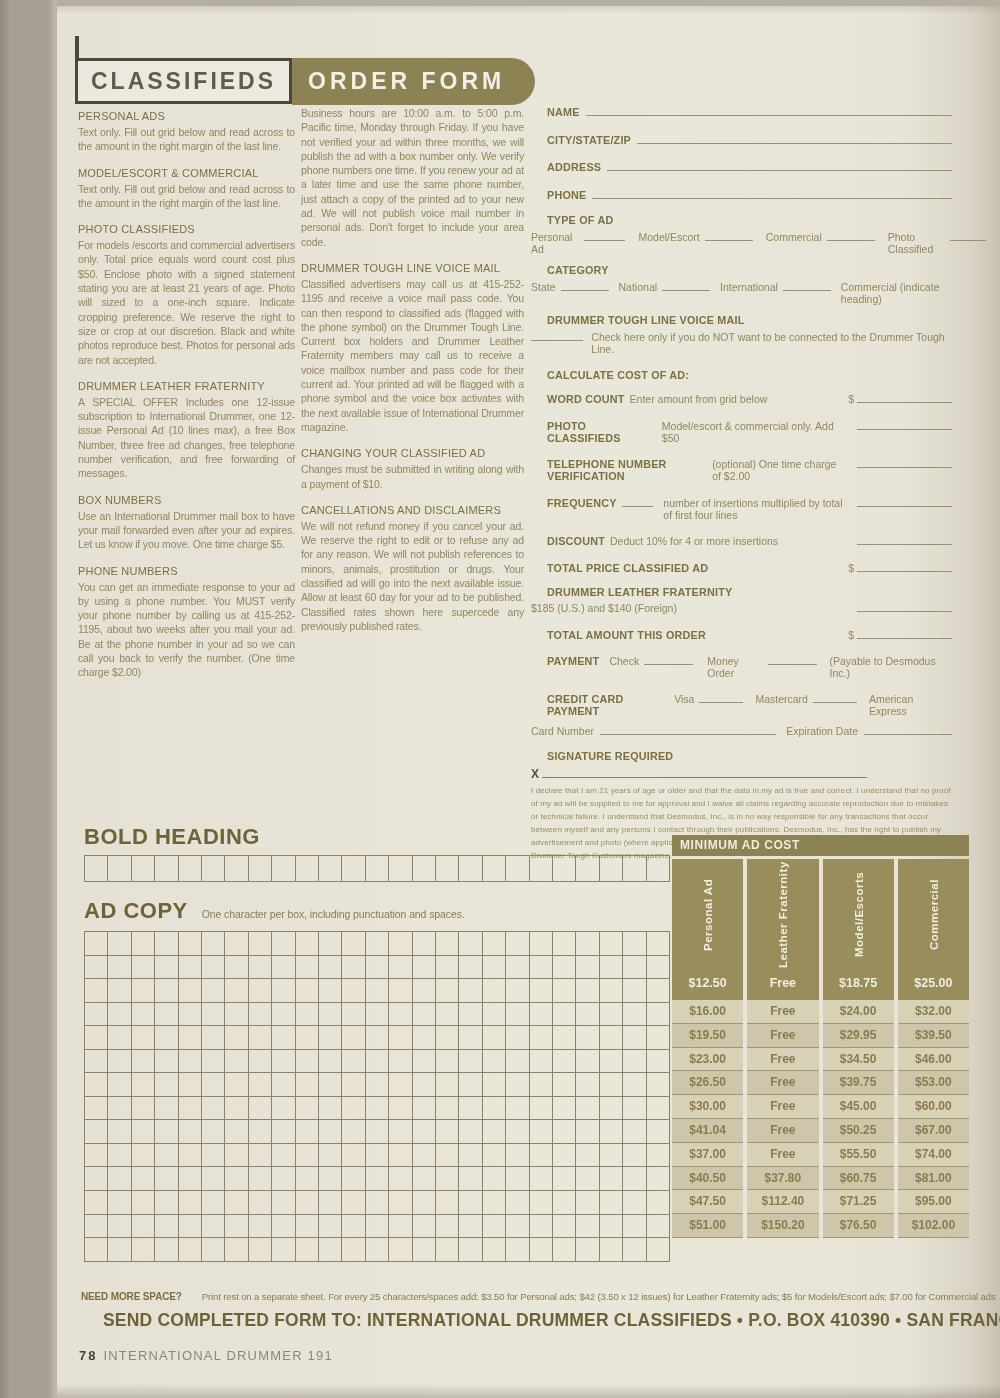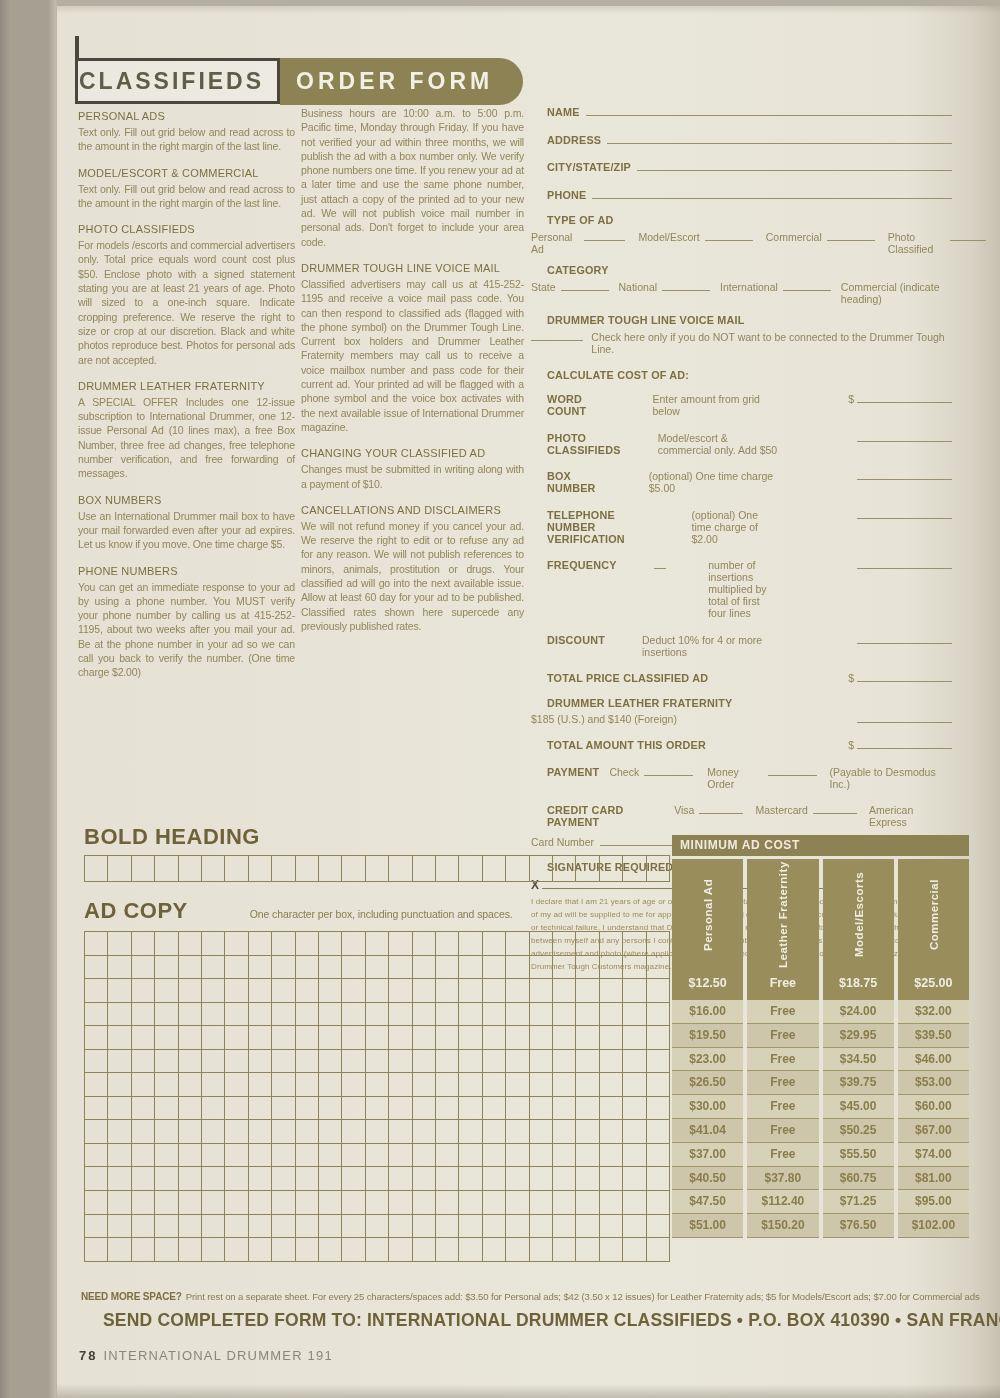--- a/index.html
+++ b/index.html
@@ -14,21 +14,21 @@
       linear-gradient(180deg,rgba(120,112,95,0.18) 0,rgba(0,0,0,0) 8px),
       linear-gradient(0deg,rgba(100,94,78,0.30) 0,rgba(0,0,0,0) 14px),
       linear-gradient(90deg,#e5e1d4 0%,#e9e6da 58%,#e7e4d7 90%,#d8d3c4 97%,#c7c1b1 100%);
   }
   
   .hdr{position:absolute;left:18px;top:30px;}
   .hdr-tick{position:absolute;left:0;top:0;width:4px;height:24px;background:#4a473d;}
   .hdr-row{display:flex;align-items:stretch;margin-top:22px;}
   .classifieds-box{
     border:3.5px solid #4a473d;color:#615c47;background:rgba(255,255,255,0.25);
-    font-weight:bold;font-size:23px;letter-spacing:3px;padding:7px 13px 6px 1px;white-space:nowrap;
+    font-weight:bold;font-size:23px;letter-spacing:3px;padding:7px 13px 6px 13px;white-space:nowrap;
   }
   .order-pill{
     background:#8d8254;color:#f2efe4;font-weight:bold;font-size:23px;letter-spacing:4px;
     padding:10px 30px 9px 16px;border-radius:0 28px 28px 0;white-space:nowrap;margin:-0.5px 0;
   }
   
   .col{position:absolute;top:100px;}
   #left-col{left:21px;width:217px;}
   #mid-col{left:244px;width:223px;}
   .sec-h{font-weight:normal;font-size:11px;color:#7c7040;letter-spacing:.2px;margin:13px 0 3px 0;}
@@ -37,53 +37,53 @@
   
   #form-col{position:absolute;left:474px;top:98px;width:421px;color:#92865a;font-size:10.5px;}
   .bold{font-weight:bold;color:#7c7040;font-size:10.8px;letter-spacing:.2px;padding-left:16px;}
   .f-line{display:flex;align-items:baseline;margin-bottom:13.5px;}
   .ln{border-bottom:1.3px solid #9b9067;height:11px;}
   .grow{flex:1;}
   .optrow{display:flex;align-items:baseline;margin:3px 0 9px 0;}
   .opt{display:flex;align-items:baseline;margin-right:13px;}
   .opt .ln{width:48px;margin-left:5px;}
   .smalln{width:20px;margin-left:4px;}
-  .calc-row{display:flex;align-items:baseline;margin-bottom:12.5px;gap:32px;}
+  .calc-row{display:flex;align-items:baseline;margin-bottom:12.5px;}
   .calc-row .desc{margin-left:5px;}
   .money{display:flex;align-items:baseline;margin-left:10px;}
   .money .ln{width:95px;margin-left:3px;}
   .inline-ln{width:45px;margin:0 5px;}
   .disclaimer{font-size:8px;line-height:13px;color:#9a8d5c;margin-top:3px;letter-spacing:.1px;}
   .xline{display:flex;align-items:baseline;}
   .xline .ln{width:325px;margin-left:3px;border-bottom-color:#8a8058;}
   .xlabel{font-weight:bold;color:#55513f;font-size:12px;}
   
   .big-label{position:absolute;font-weight:bold;font-size:22px;color:#6e6338;letter-spacing:.5px;}
   #bold-heading-label{left:27px;top:818px;}
-  #ad-copy-row{position:absolute;left:27px;top:892px;display:flex;align-items:baseline;gap:48px;}
+  #ad-copy-row{position:absolute;left:27px;top:892px;display:flex;align-items:baseline;}
   #ad-copy-row .note{font-size:10.5px;color:#8a7d4e;margin-left:14px;font-weight:normal;letter-spacing:-.1px;}
   .char-grid{position:absolute;left:27px;display:grid;border-top:1.2px solid #8f835a;border-left:1.2px solid #8f835a;}
   #heading-grid{top:849px;width:585px;grid-auto-rows:26px;}
   #copy-grid{top:925px;width:585px;grid-auto-rows:23.55px;}
   .cell{border-right:1.2px solid #8f835a;border-bottom:1.2px solid #8f835a;}
   
   #cost-table{position:absolute;left:615px;top:829px;width:297px;}
   .ct-title{background:#8d8254;color:#efecdf;font-weight:bold;font-size:12px;letter-spacing:.6px;padding:3px 8px 4px 8px;}
   .ct-head{display:grid;grid-template-columns:repeat(4,1fr);gap:4px;margin-top:3px;}
   .ct-hcol{background:#988d5b;height:141px;display:flex;flex-direction:column;}
   .ct-rot{flex:1;writing-mode:vertical-rl;transform:rotate(180deg);color:#f0ede1;font-weight:bold;
           font-size:11.5px;letter-spacing:.5px;display:flex;align-items:center;justify-content:center;padding-top:6px;}
   .ct-hprice{height:24px;color:#f0ede1;font-weight:bold;font-size:12.5px;text-align:center;}
   .ct-row{display:grid;grid-template-columns:repeat(4,1fr);gap:4px;}
   .ct-cell{height:22.8px;border-bottom:1px solid #a3966a;background:#d7d1b8;
            color:#8a7c4a;font-weight:bold;font-size:12px;text-align:center;line-height:23px;}
   .ct-row:nth-child(even) .ct-cell{background:#cdc6ab;}
   
   #need-more{position:absolute;left:24px;top:1285px;width:960px;white-space:nowrap;font-size:9.6px;color:#8a7d4e;letter-spacing:-.15px;}
-  #need-more .bold-nm{font-weight:bold;color:#7c7040;font-size:10px;margin-right:4px;}
+  #need-more .bold-nm{font-weight:bold;color:#7c7040;font-size:10px;margin-right:20px;}
   #send-to{position:absolute;left:46px;top:1304px;width:905px;font-weight:bold;font-size:17.5px;color:#6e6338;letter-spacing:.2px;white-space:nowrap;}
   #page-footer{position:absolute;left:22px;top:1342px;font-size:13px;color:#8b8679;letter-spacing:1.2px;}
   #page-footer .pgnum{font-weight:bold;color:#45413a;letter-spacing:2px;margin-right:6px;}
 </style>
 </head>
 <body>
 
 <div class="page">
 
   <div class="hdr">
@@ -117,25 +117,25 @@
       <div class="sec-h">CANCELLATIONS AND DISCLAIMERS</div>
       <p class="sec-b">We will not refund money if you cancel your ad. We reserve the right to edit or to refuse any ad for any reason. We will not publish references to minors, animals, prostitution or drugs. Your classified ad will go into the next available issue. Allow at least 60 day for your ad to be published. Classified rates shown here supercede any previously published rates.</p>
     </div>
 
   <div id="form-col">
     <div class="f-line">
       <span class="bold">NAME</span>
         <span class="ln grow" style="margin-left:6px;"></span>
     </div>
     <div class="f-line">
+      <span class="bold">CITY/STATE/ZIP</span>
+        <span class="ln grow" style="margin-left:6px;"></span>
+    </div>
+    <div class="f-line">
       <span class="bold">ADDRESS</span>
-        <span class="ln grow" style="margin-left:6px;"></span>
-    </div>
-    <div class="f-line">
-      <span class="bold">CITY/STATE/ZIP</span>
         <span class="ln grow" style="margin-left:6px;"></span>
     </div>
     <div class="f-line">
       <span class="bold">PHONE</span>
         <span class="ln grow" style="margin-left:6px;"></span>
     </div>
 
     <div class="bold" style="margin-top:2px;">TYPE OF AD</div>
     <div class="optrow" id="type-options">
         <span class="opt">
@@ -193,28 +193,20 @@
         </div>
         <div class="calc-row">
           <span class="bold">PHOTO CLASSIFIEDS</span>
           <span class="desc">Model/escort &amp; commercial only. Add $50</span>
           <span class="grow"></span>
           <span class="money">
             <span class="ln"></span>
           </span>
         </div>
         <div class="calc-row">
-          <span class="bold">BOX NUMBER</span>
-          <span class="desc">(optional) One time charge $5.00</span>
-          <span class="grow"></span>
-          <span class="money">
-            <span class="ln"></span>
-          </span>
-        </div>
-        <div class="calc-row">
           <span class="bold">TELEPHONE NUMBER VERIFICATION</span>
           <span class="desc">(optional) One time charge of $2.00</span>
           <span class="grow"></span>
           <span class="money">
             <span class="ln"></span>
           </span>
         </div>
         <div class="calc-row">
           <span class="bold">FREQUENCY</span>
           <span class="ln inline-ln"></span>

